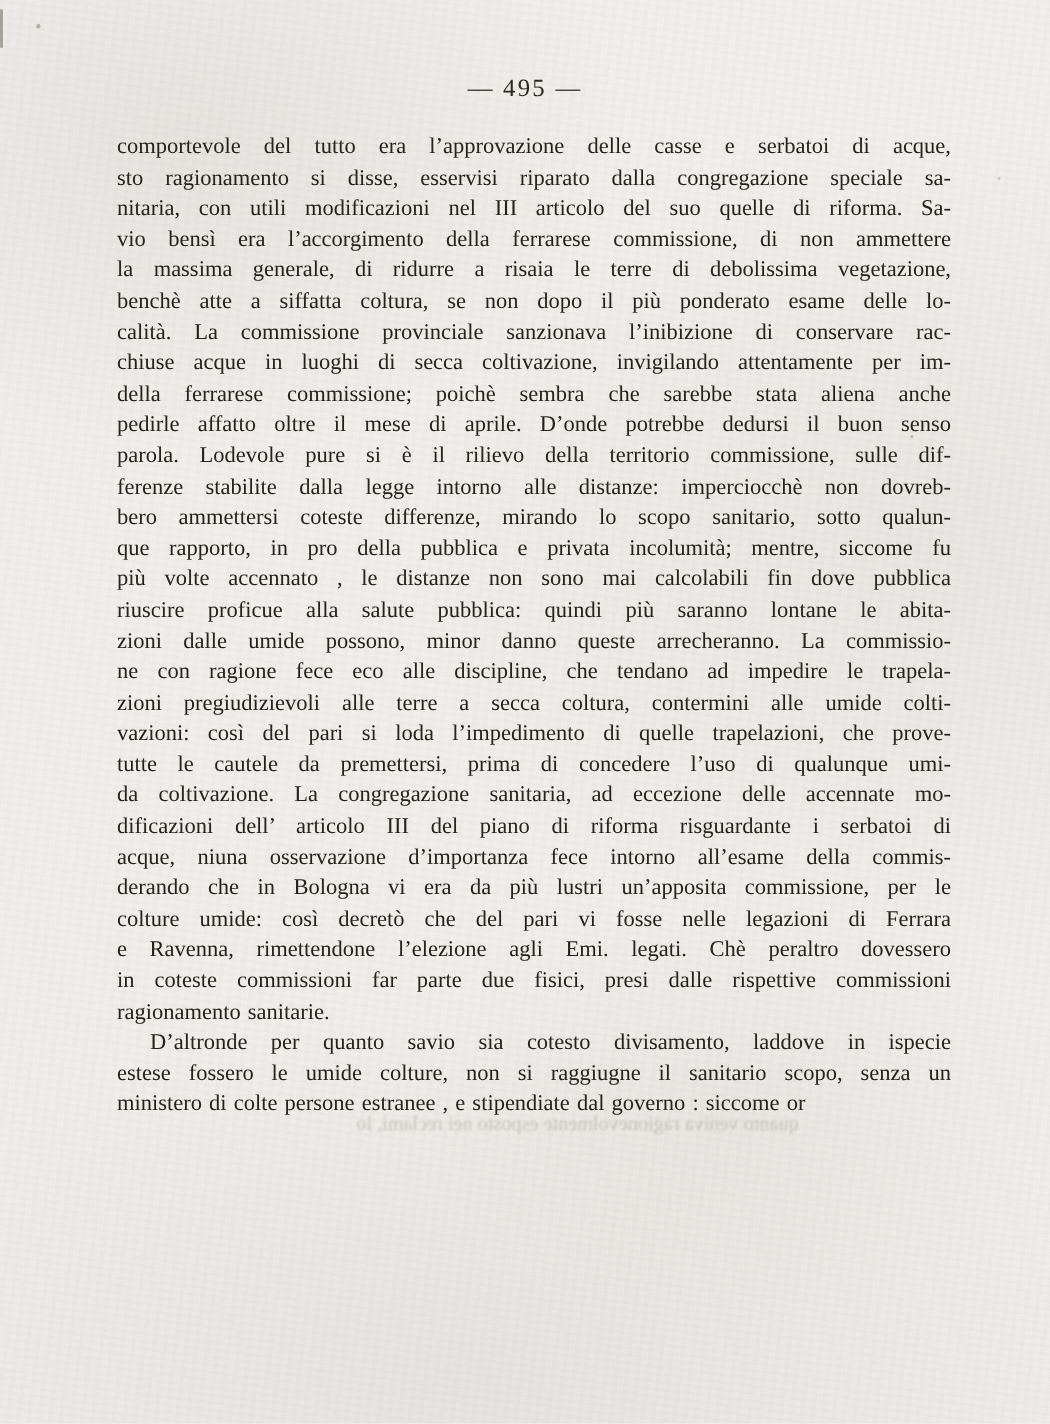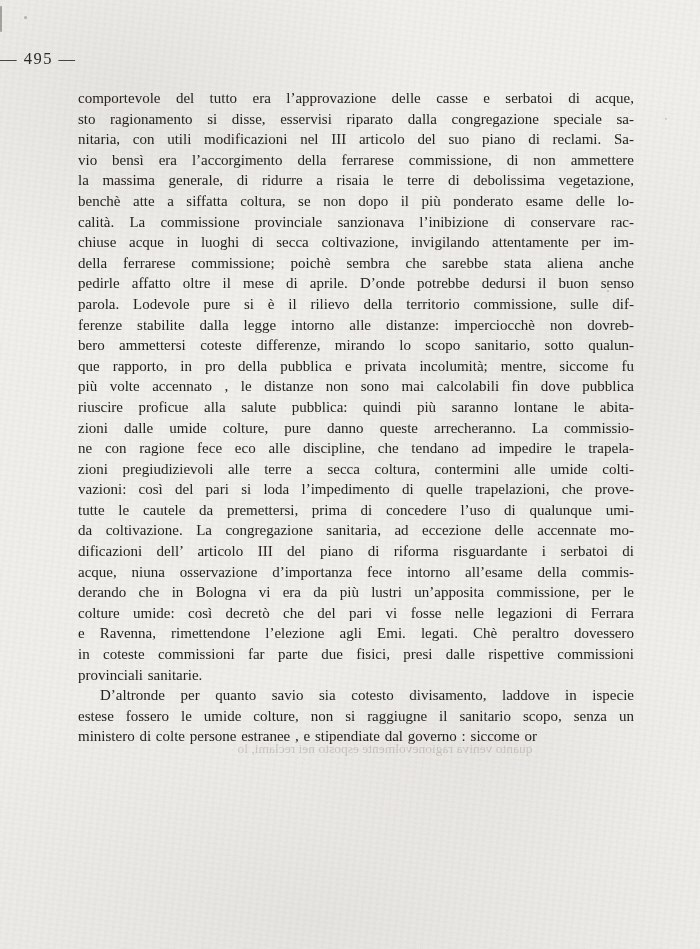--- a/index.html
+++ b/index.html
@@ -28,20 +28,21 @@
     position: absolute; left: 0; top: 6px; width: 2px; height: 26px;
     background: #6b675f; opacity: .55; border-radius: 1px;
   }
   .speck { position: absolute; background: #6f6a61; border-radius: 50%; }
   .speck.s1 { left: 24px; top: 16px; width: 3px; height: 3px; opacity: .45; }
   .speck.s2 { left: 607px; top: 290px; width: 2px; height: 2px; opacity: .35; }
   .speck.s3 { left: 665px; top: 118px; width: 2px; height: 2px; opacity: .3; }
 
   .page-number {
     position: absolute; top: 49px; left: 0; width: 700px;
+    text-align: center;
     font-family: "Liberation Serif", "DejaVu Serif", serif;
     font-size: 16.5px; letter-spacing: 1.5px;
     color: #2c2823;
   }
 
   .text-block {
     position: absolute; left: 78px; top: 88px; width: 556px;
     font-family: "Liberation Serif", "DejaVu Serif", serif;
     font-size: 15px;
     color: #26221d;
@@ -77,44 +78,44 @@
   <div class="speck s2"></div>
   <div class="speck s3"></div>
 
   <div class="page-number">— 495 —</div>
 
   <div class="bleedthrough">quanto veniva ragionevolmente esposto nei reclami, lo</div>
 
   <div class="text-block">
     <div class="line">comportevole del tutto era l’approvazione delle casse e serbatoi di acque,</div>
     <div class="line">sto ragionamento si disse, esservisi riparato dalla congregazione speciale sa-</div>
-    <div class="line">nitaria, con utili modificazioni nel III articolo del suo piano di reclami. Sa-</div>
+    <div class="line">nitaria, con utili modificazioni nel III articolo del suo quelle di riforma. Sa-</div>
     <div class="line">vio bensì era l’accorgimento della ferrarese commissione, di non ammettere</div>
     <div class="line">la massima generale, di ridurre a risaia le terre di debolissima vegetazione,</div>
     <div class="line">benchè atte a siffatta coltura, se non dopo il più ponderato esame delle lo-</div>
     <div class="line">calità. La commissione provinciale sanzionava l’inibizione di conservare rac-</div>
     <div class="line">chiuse acque in luoghi di secca coltivazione, invigilando attentamente per im-</div>
     <div class="line">della ferrarese commissione; poichè sembra che sarebbe stata aliena anche</div>
     <div class="line">pedirle affatto oltre il mese di aprile. D’onde potrebbe dedursi il buon senso</div>
     <div class="line">parola. Lodevole pure si è il rilievo della territorio commissione, sulle dif-</div>
     <div class="line">ferenze stabilite dalla legge intorno alle distanze: imperciocchè non dovreb-</div>
     <div class="line">bero ammettersi coteste differenze, mirando lo scopo sanitario, sotto qualun-</div>
     <div class="line">que rapporto, in pro della pubblica e privata incolumità; mentre, siccome fu</div>
     <div class="line">più volte accennato , le distanze non sono mai calcolabili fin dove pubblica</div>
     <div class="line">riuscire proficue alla salute pubblica: quindi più saranno lontane le abita-</div>
-    <div class="line">zioni dalle umide colture, pure danno queste arrecheranno. La commissio-</div>
+    <div class="line">zioni dalle umide possono, minor danno queste arrecheranno. La commissio-</div>
     <div class="line">ne con ragione fece eco alle discipline, che tendano ad impedire le trapela-</div>
     <div class="line">zioni pregiudizievoli alle terre a secca coltura, contermini alle umide colti-</div>
     <div class="line">vazioni: così del pari si loda l’impedimento di quelle trapelazioni, che prove-</div>
     <div class="line">tutte le cautele da premettersi, prima di concedere l’uso di qualunque umi-</div>
     <div class="line">da coltivazione. La congregazione sanitaria, ad eccezione delle accennate mo-</div>
     <div class="line">dificazioni dell’ articolo III del piano di riforma risguardante i serbatoi di</div>
     <div class="line">acque, niuna osservazione d’importanza fece intorno all’esame della commis-</div>
     <div class="line">derando che in Bologna vi era da più lustri un’apposita commissione, per le</div>
     <div class="line">colture umide: così decretò che del pari vi fosse nelle legazioni di Ferrara</div>
     <div class="line">e Ravenna, rimettendone l’elezione agli Emi. legati. Chè peraltro dovessero</div>
     <div class="line">in coteste commissioni far parte due fisici, presi dalle rispettive commissioni</div>
-    <div class="line end">provinciali sanitarie.</div>
+    <div class="line end">ragionamento sanitarie.</div>
     <div class="line indent">D’altronde per quanto savio sia cotesto divisamento, laddove in ispecie</div>
     <div class="line">estese fossero le umide colture, non si raggiugne il sanitario scopo, senza un</div>
     <div class="line end">ministero di colte persone estranee , e stipendiate dal governo : siccome or</div>
   </div>
 </div>
 
 </body></html>

